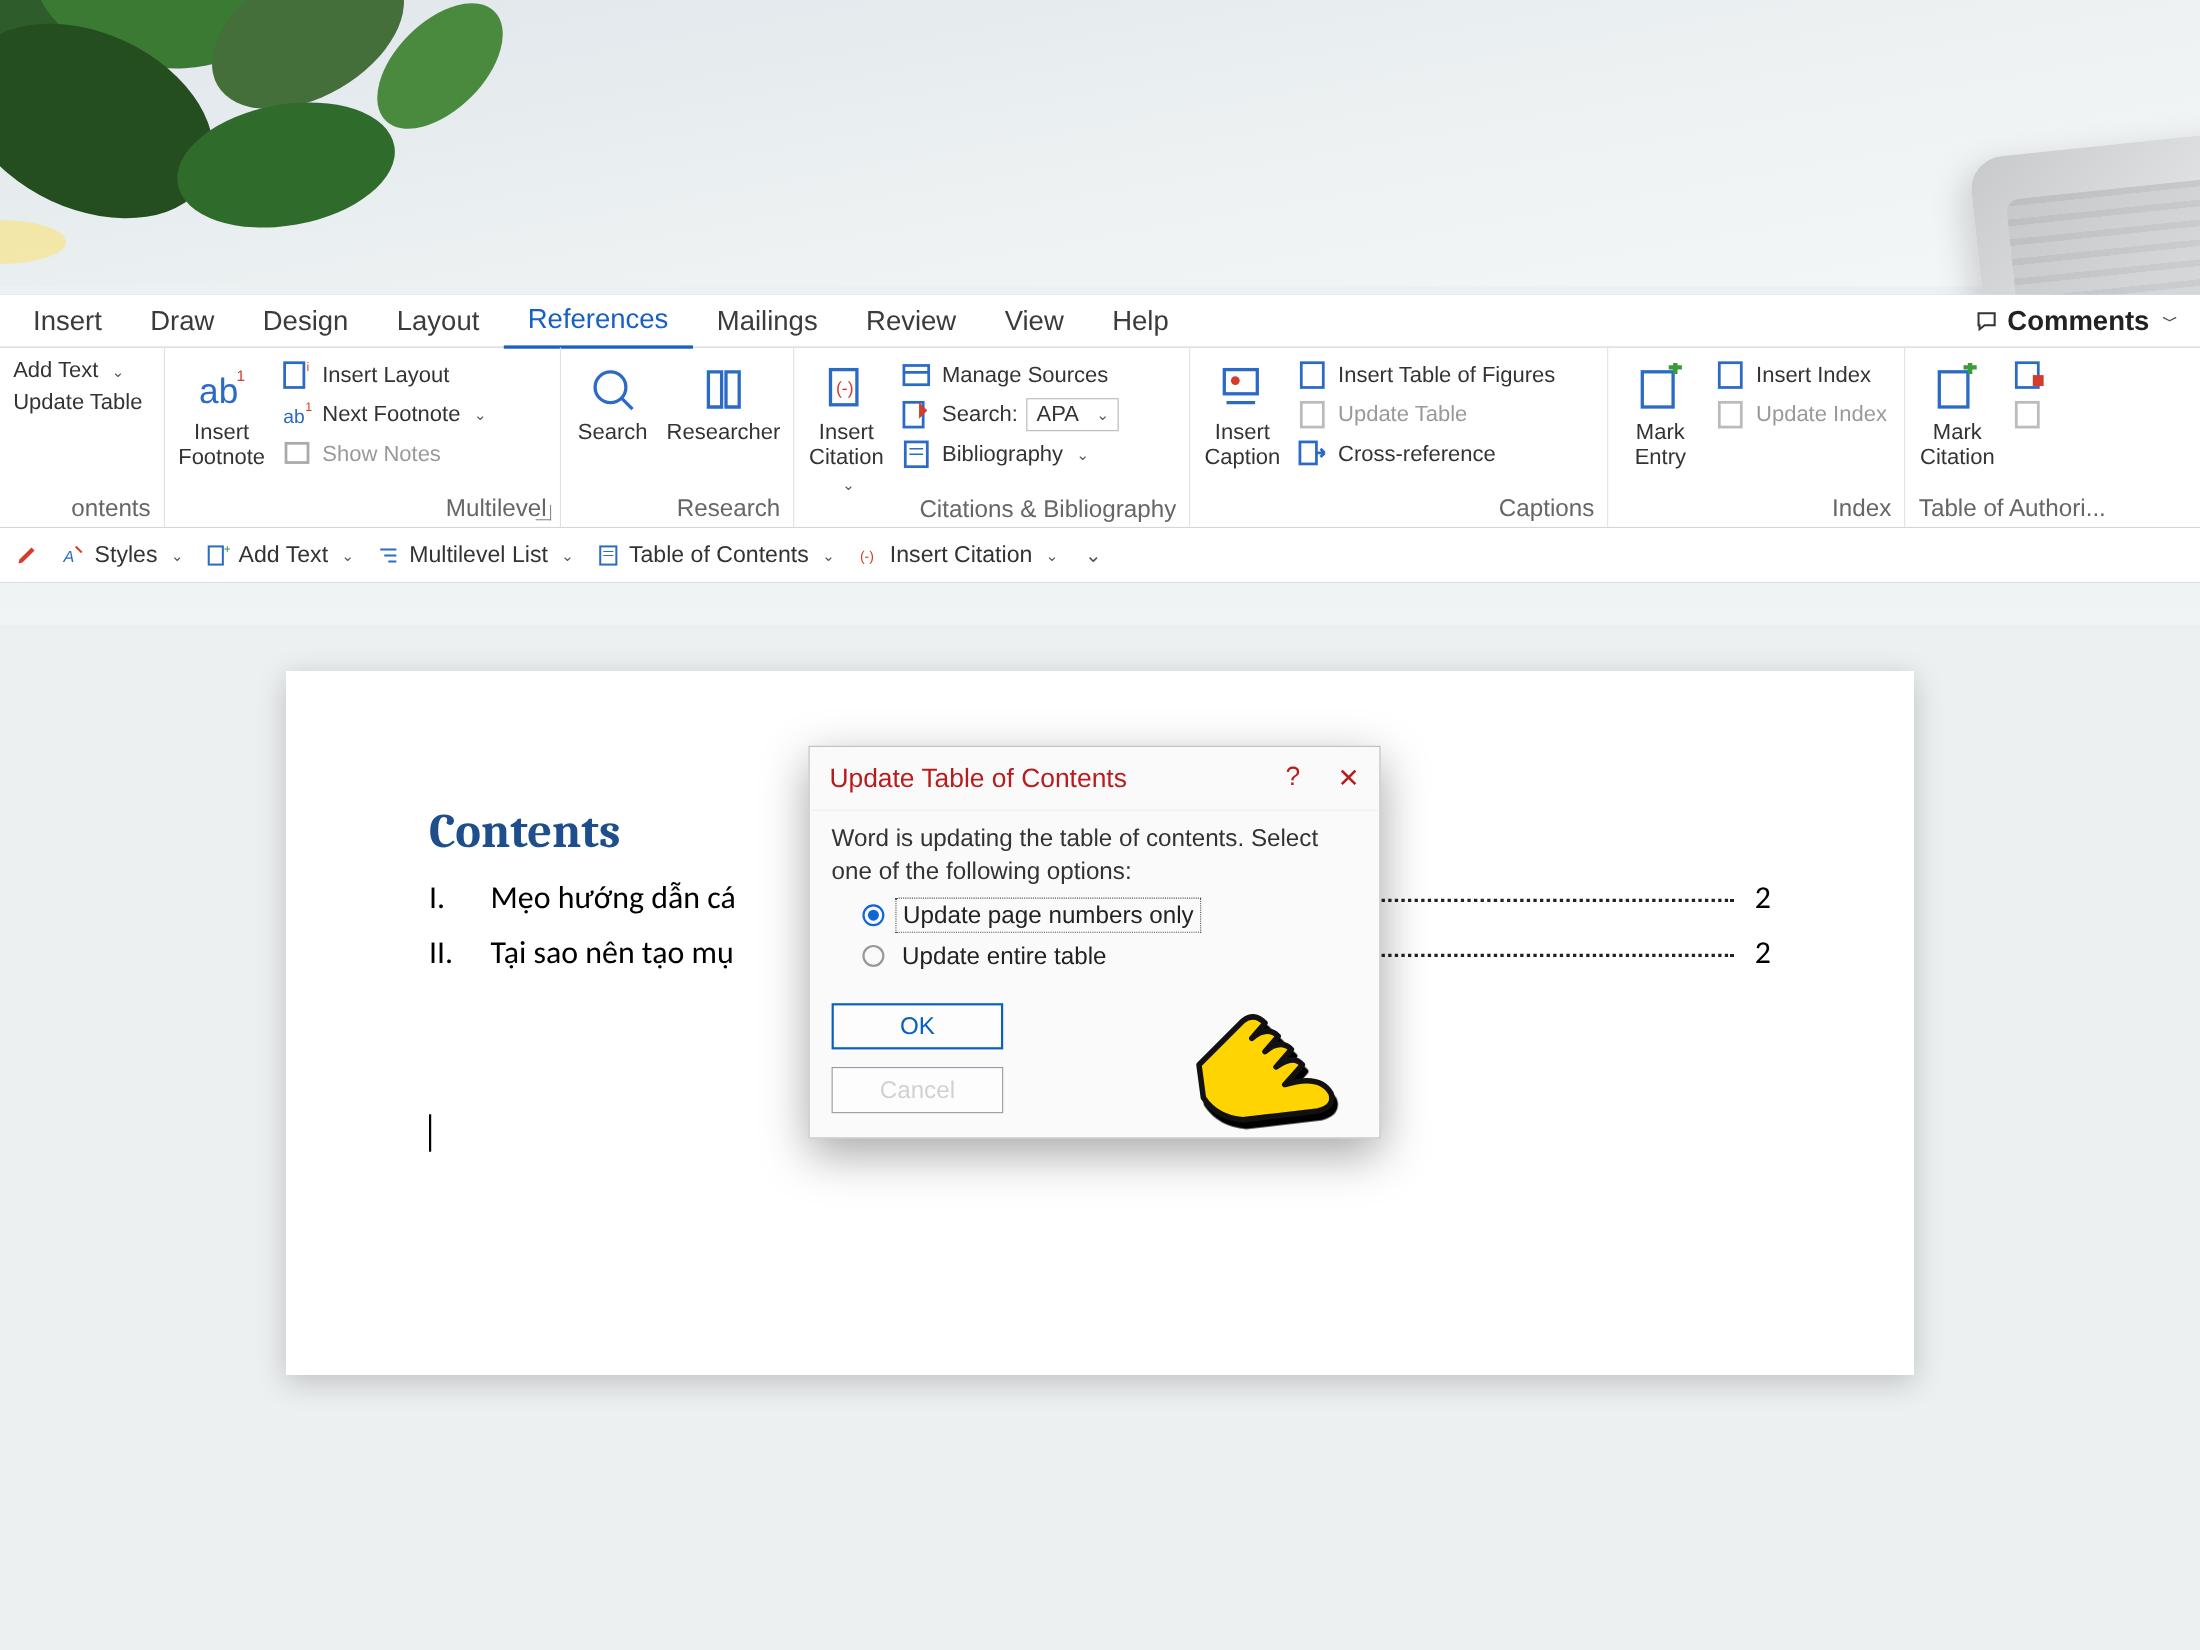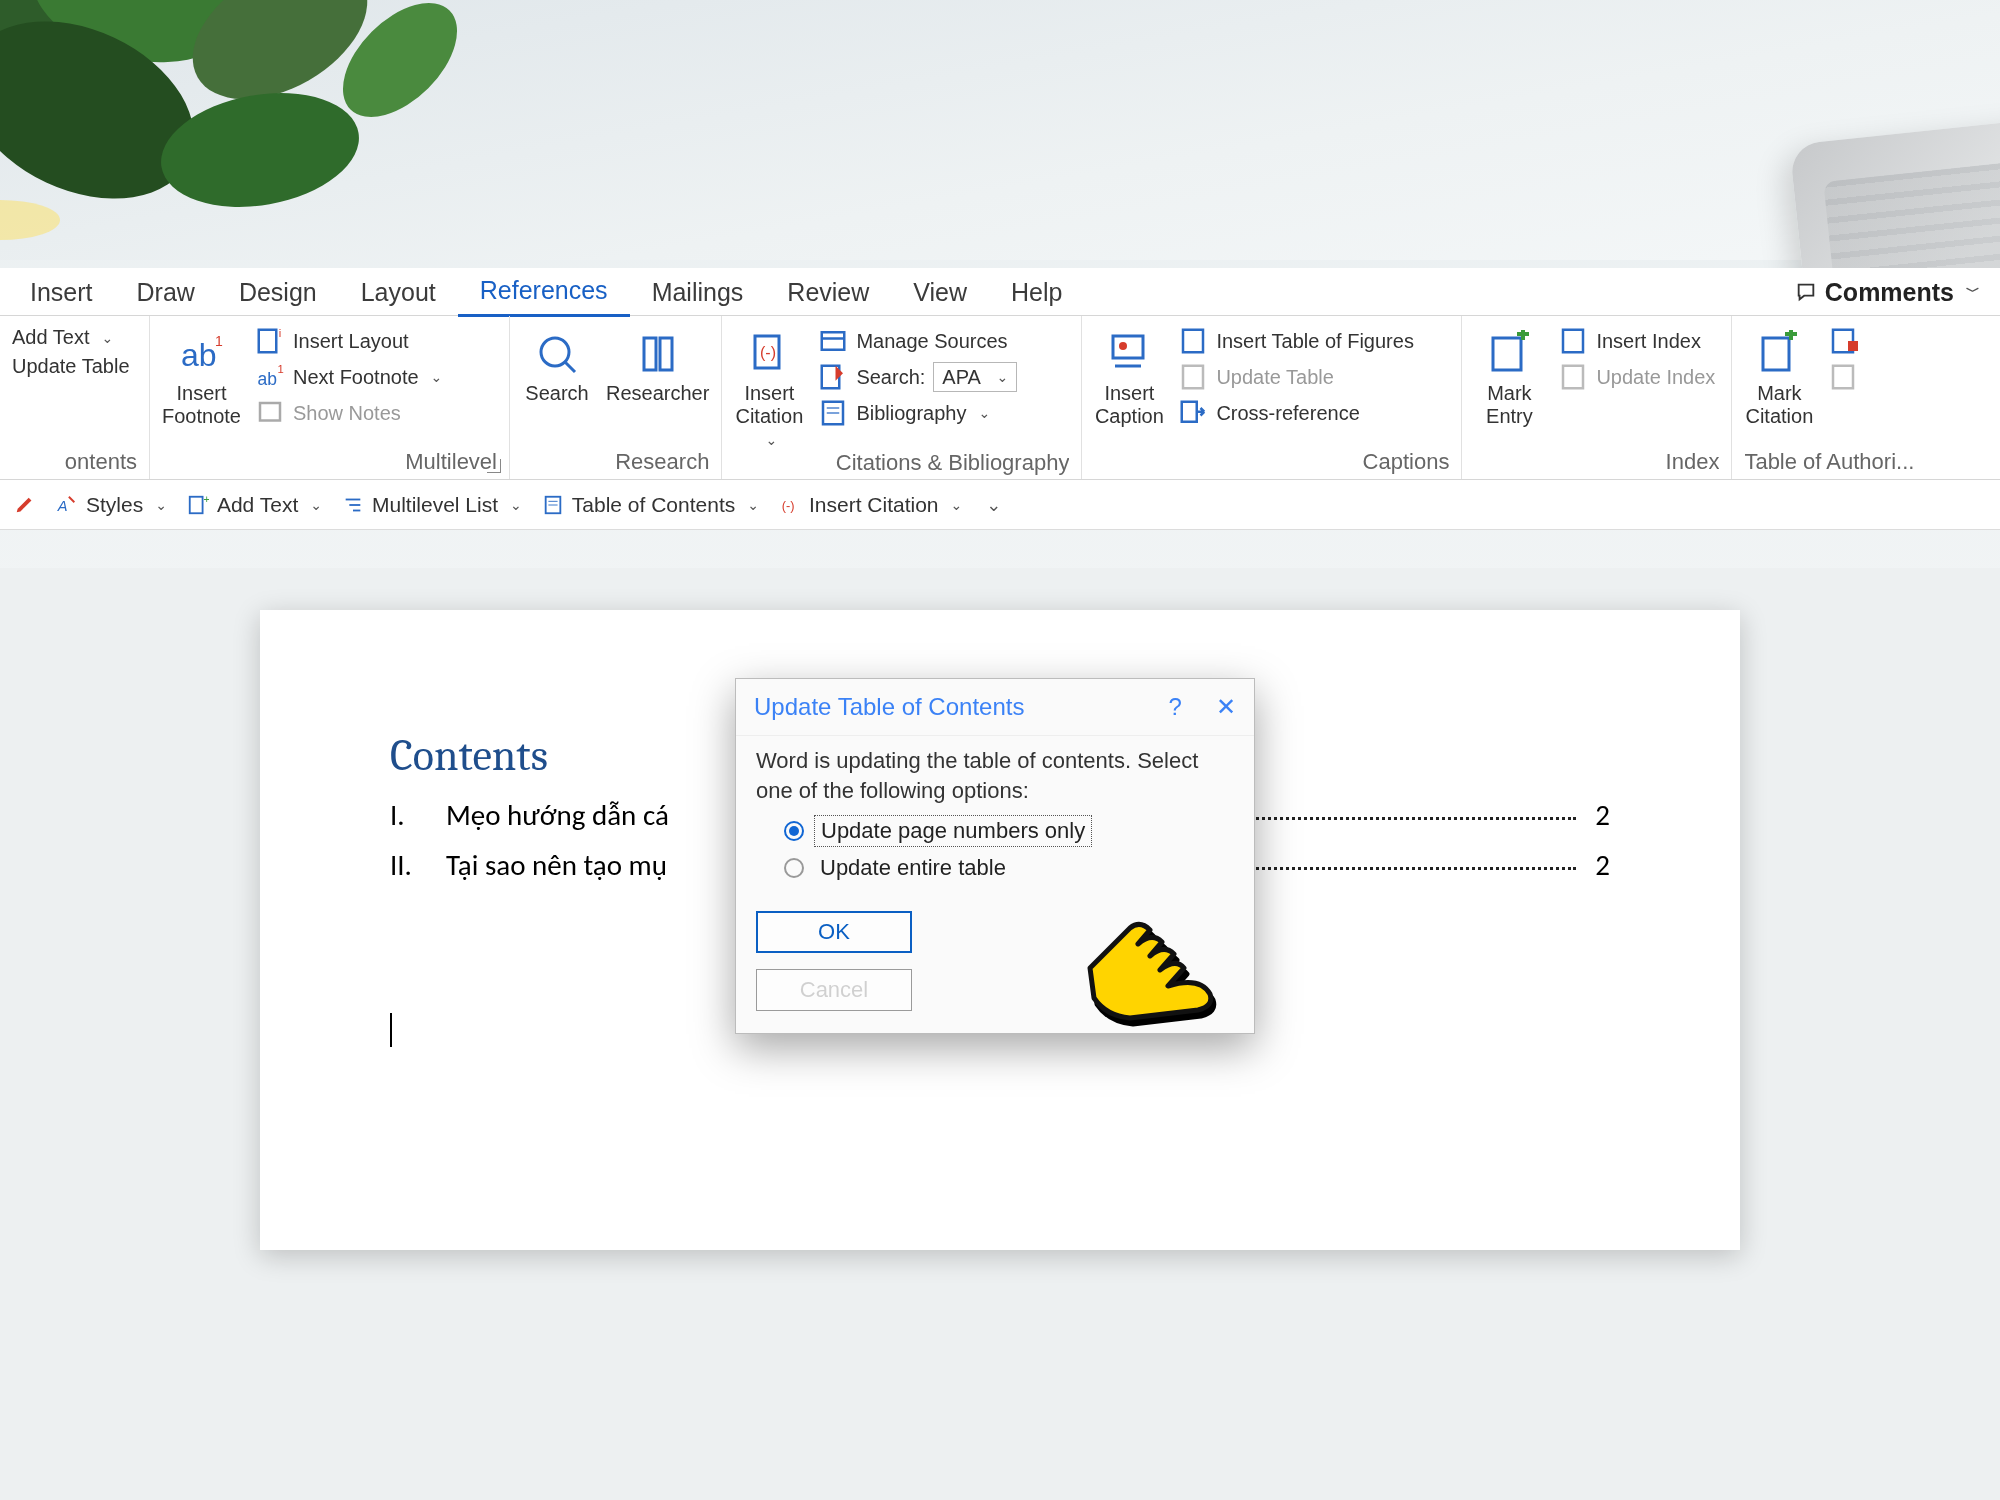--- a/index.html
+++ b/index.html
@@ -118,21 +118,21 @@
     display:flex; justify-content:center; padding-top:42px;
   }
   .page {
     width:1480px; height:640px; background:#fff;
     box-shadow: 0 6px 26px rgba(0,0,0,.2);
     padding:120px 130px 40px 130px;
     position:relative;
   }
   .contents-h {
     font-family: Cambria, Georgia, serif; color:#1f4e8c;
-    font-size:44px; font-weight:400; margin-bottom:16px;
+    font-size:44px; font-weight:700; margin-bottom:16px;
   }
   .toc-row {
     display:flex; align-items:baseline; font-size:29px;
     font-family: Calibri, Arial, sans-serif; margin-bottom:14px;
   }
   .toc-num { width:56px;}
   .toc-txt { white-space:nowrap;}
   .toc-dots {
     flex:1; border-bottom:3px dotted #222; margin:0 10px 6px 10px;
     position:relative; top:-5px;
@@ -144,21 +144,21 @@
 
   
   .dialog {
     position:absolute; top:678px; left:735px; width:520px;
     background:#fafafa; border:1px solid #bcbcbc;
     box-shadow: 0 14px 40px rgba(0,0,0,.35);
     font-size:22px; color:#222;
   }
   .dlg-title {
     display:flex; align-items:center; justify-content:space-between;
-    padding:14px 18px 14px 18px; font-size:24px; color:#3b82f6;
+    padding:14px 18px 14px 18px; font-size:24px; color:#b91c1c;
     border-bottom:1px solid #eee;
   }
   .dlg-title .tbtns { display:flex; gap:34px; font-size:24px;}
   .dlg-body { padding:10px 20px 4px 20px;}
   .dlg-msg { font-size:22px; line-height:1.35; color:#333; margin-bottom:10px;}
   .radio-row { display:flex; align-items:center; gap:10px; margin:6px 0 6px 28px; font-size:22px;}
   .radio {
     width:20px; height:20px; border:2px solid #1066d4; border-radius:50%;
     display:flex; align-items:center; justify-content:center;
   }

